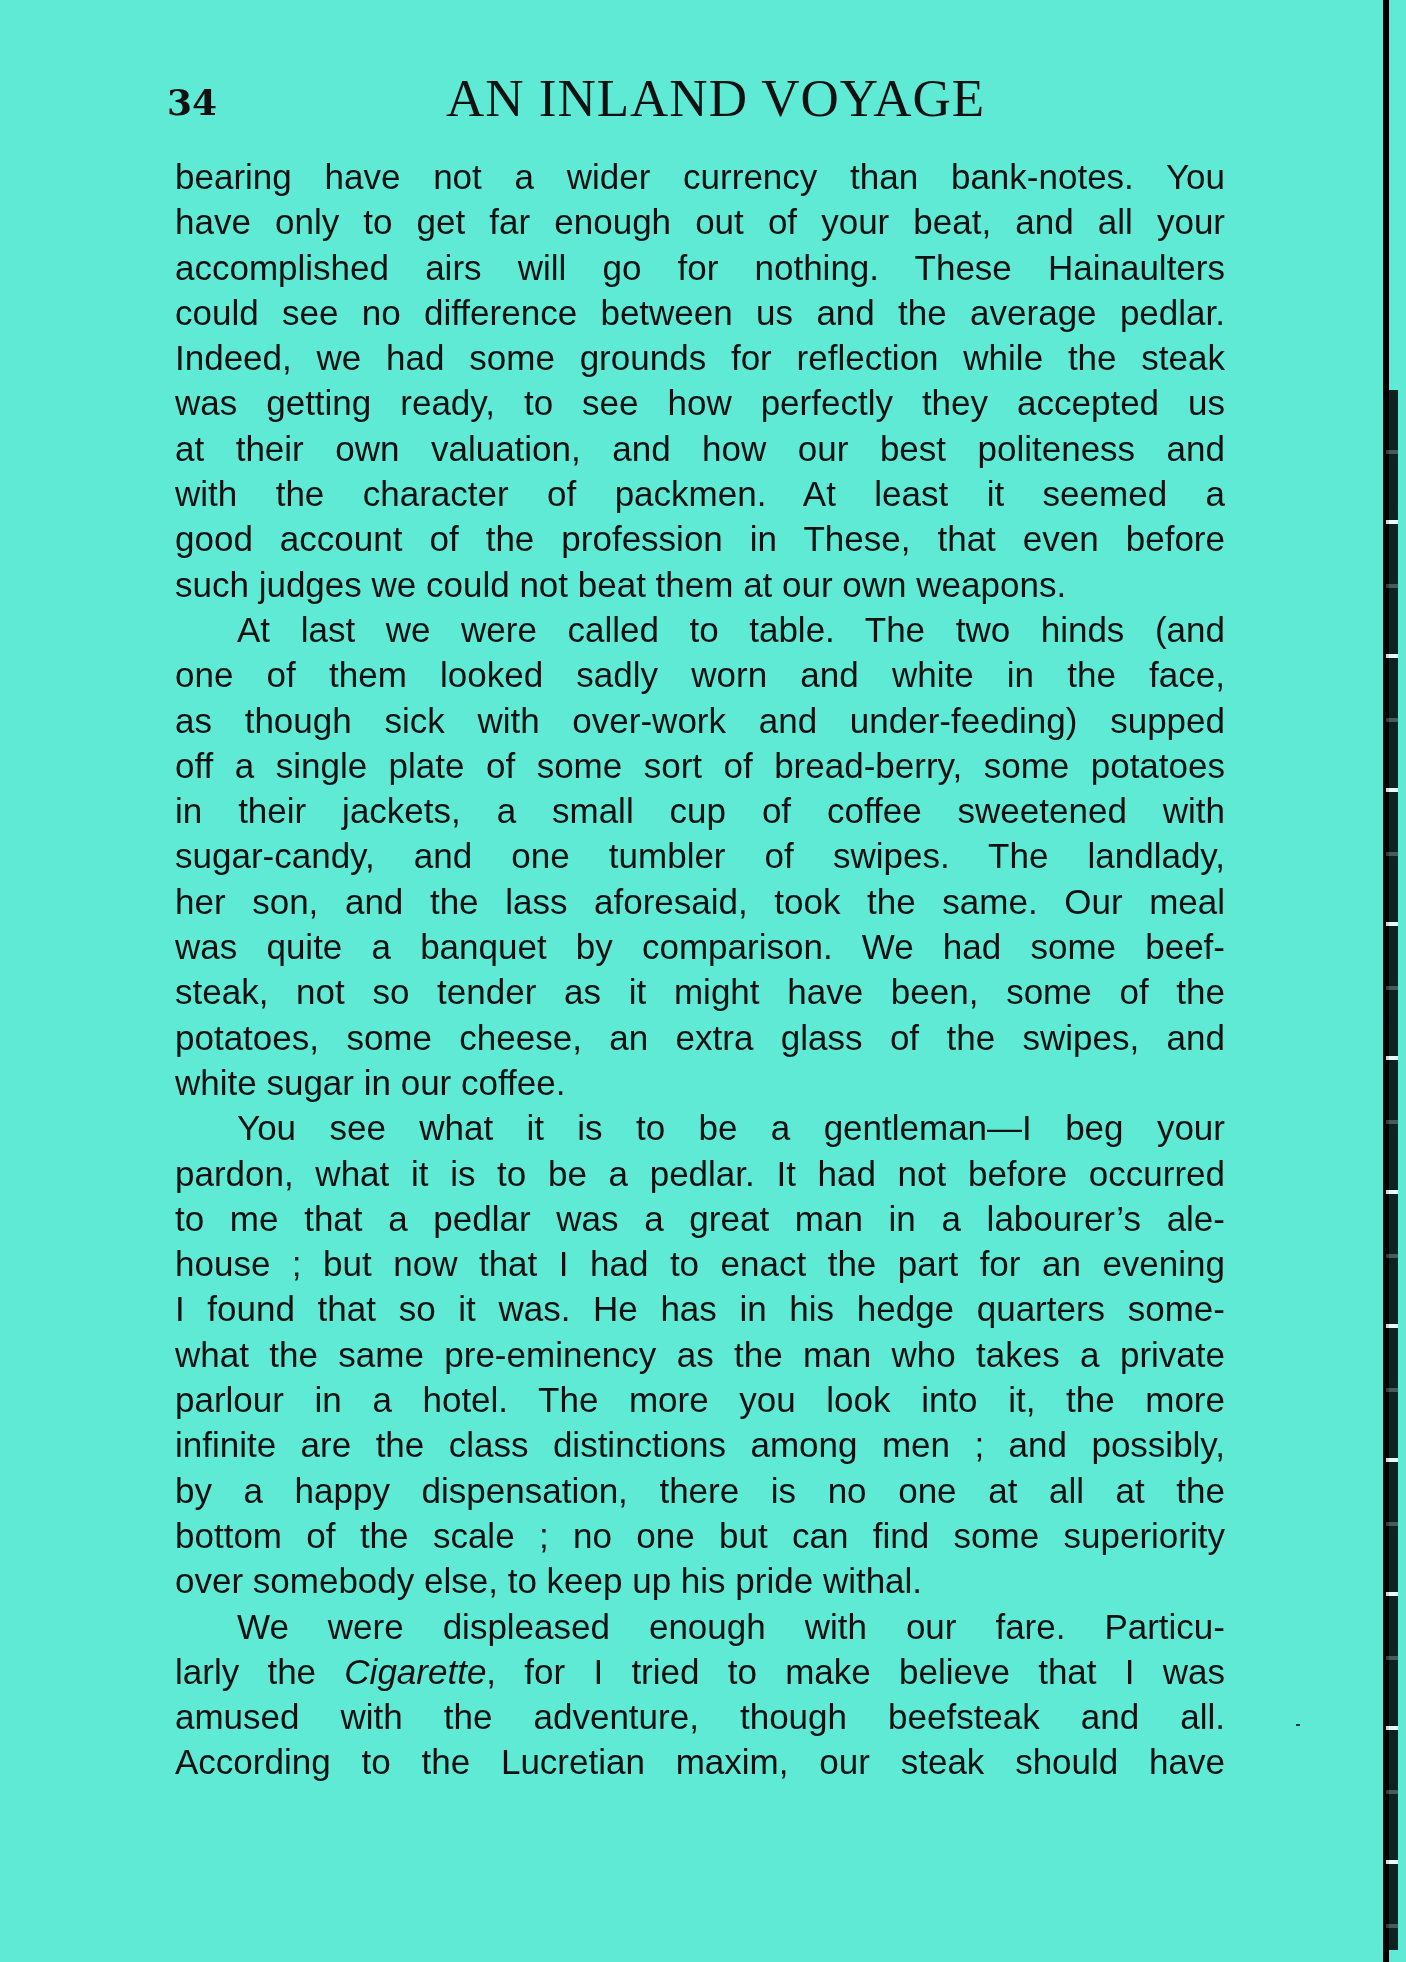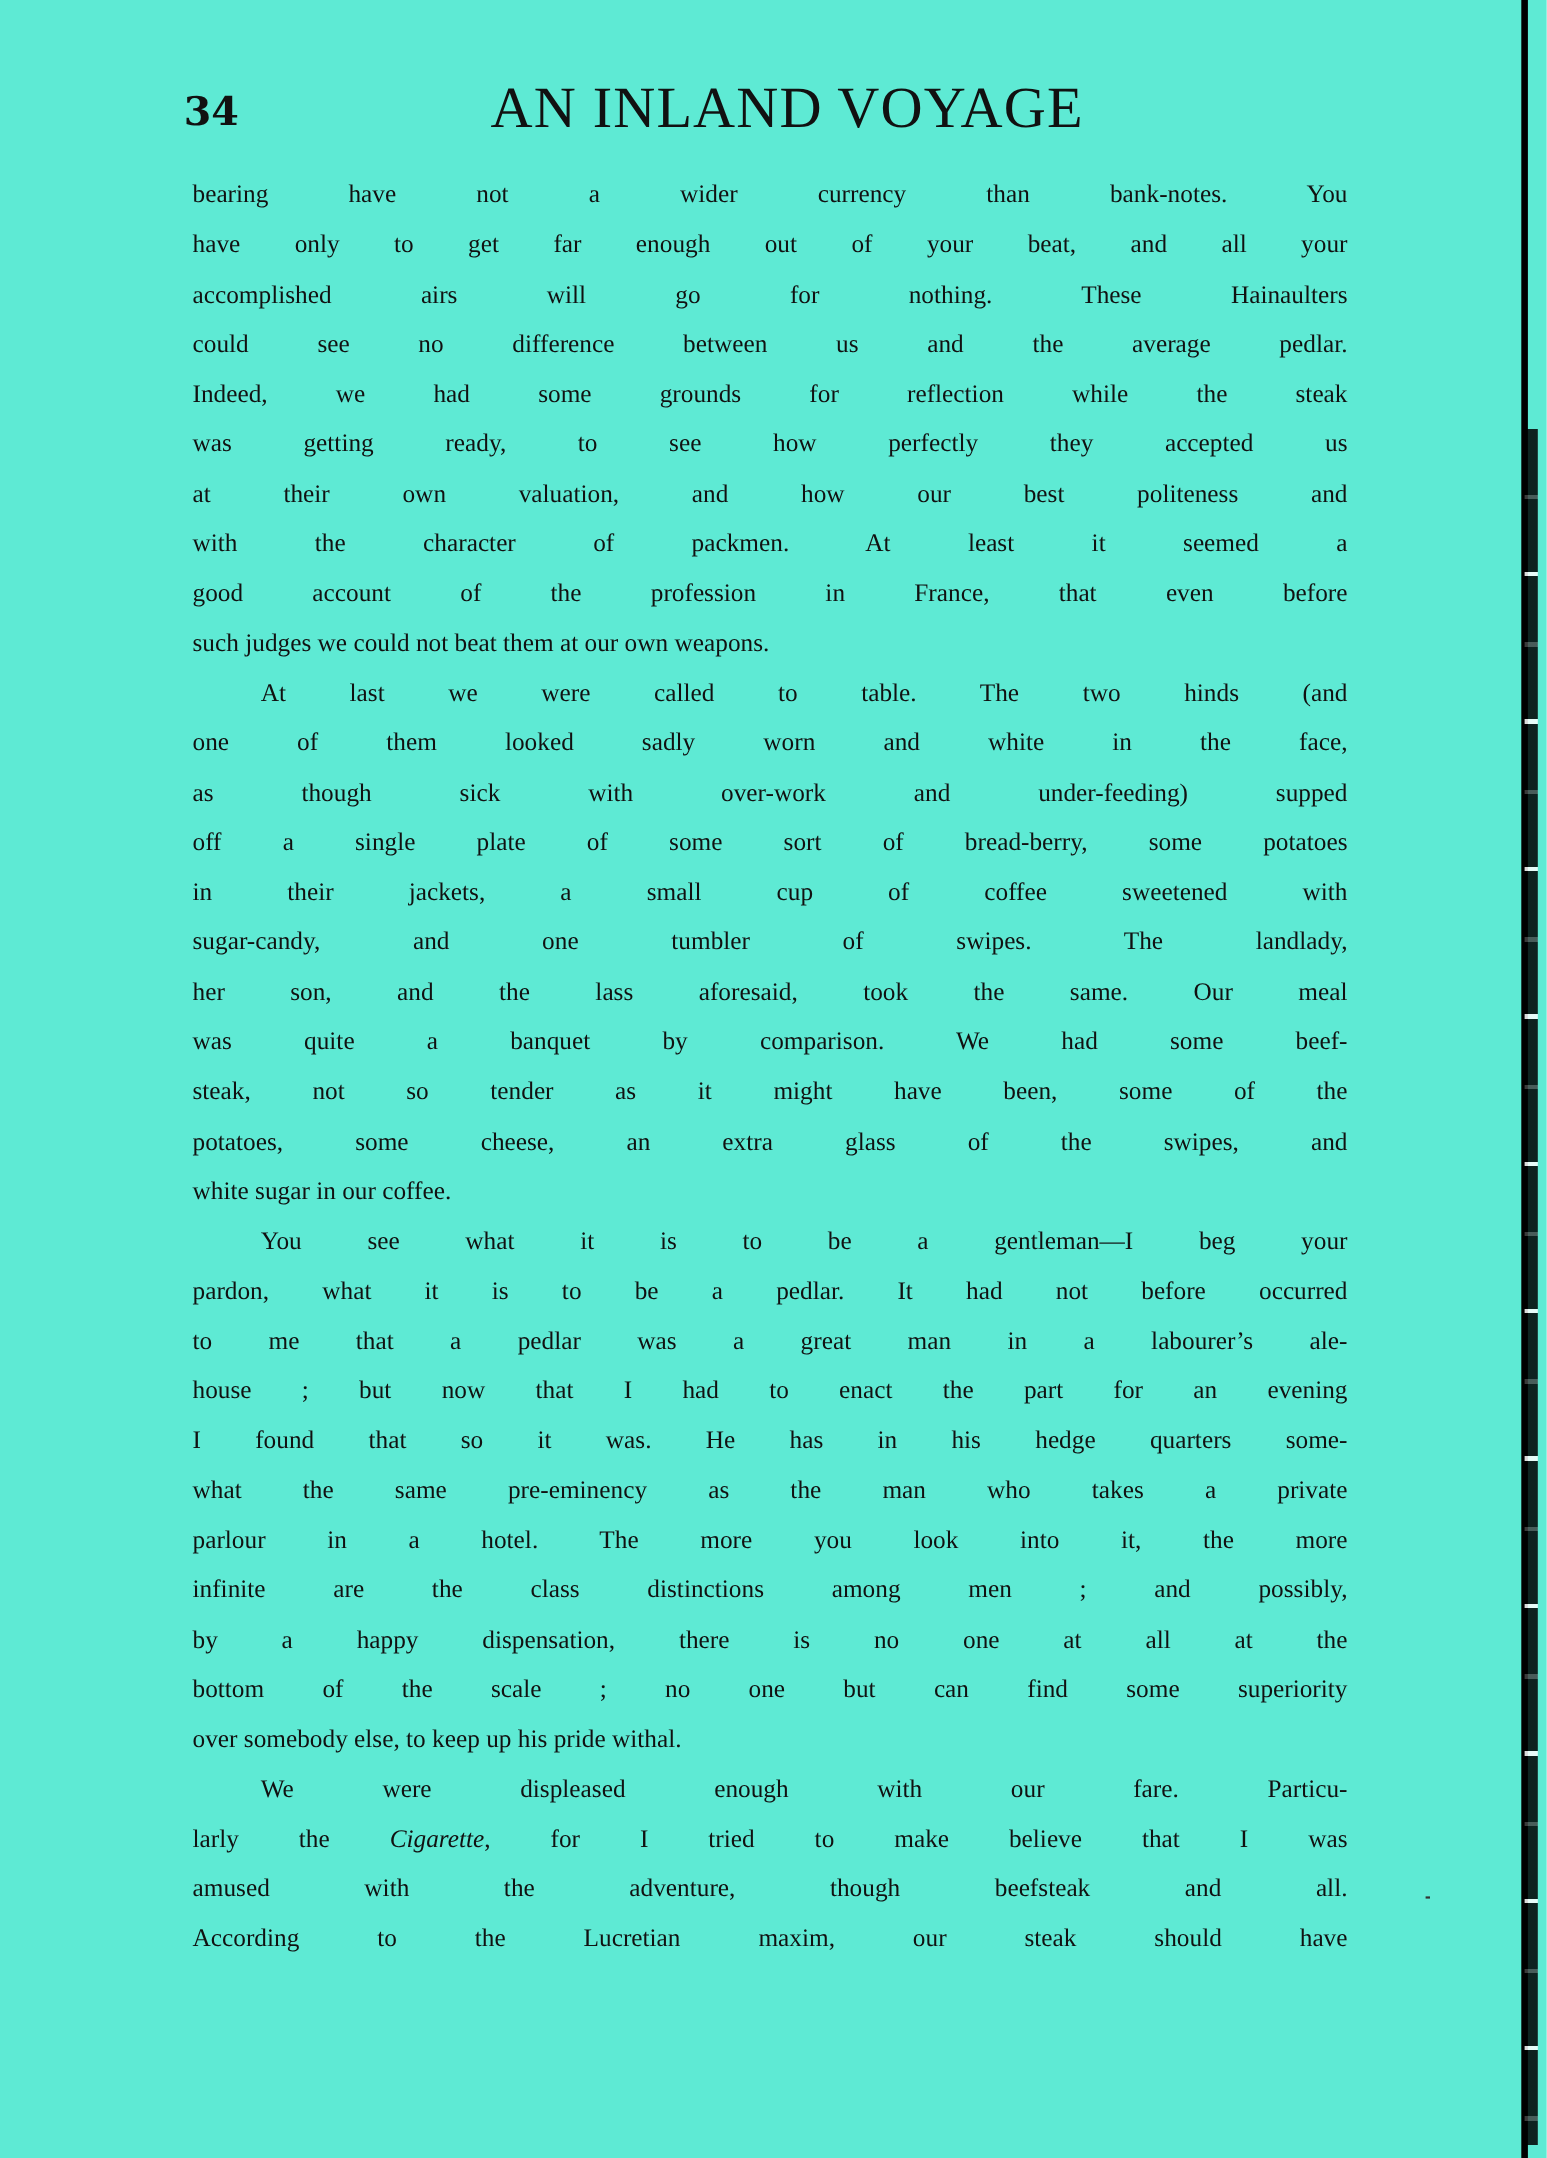--- a/index.html
+++ b/index.html
@@ -1,20 +1,20 @@
 <!DOCTYPE html>
 <html><head>
   <meta charset="utf-8">
   <style>
     html, body { margin: 0; padding: 0; background: #ffffff; }
     body { width: 1406px; height: 1962px; position: relative; overflow: hidden; }
     .page { position: absolute; left: 0; top: 0; width: 1406px; height: 1962px; background: #5eead4; color: #111111; padding-left: 42px; }
     .folio { position: absolute; left: 167px; top: 78px; font-family: "DejaVu Serif", serif; font-weight: bold; font-size: 36px; line-height: 48px; }
     .running-head { position: absolute; left: 446px; top: 72px; width: 510px; font-family: "Liberation Serif", serif; font-size: 53px; line-height: 52px; letter-spacing: 1px; white-space: nowrap; }
-    .body-text { position: absolute; left: 175px; top: 154px; width: 1050px; font-family: Liberation Serif, serif; font-size: 23px; }
+    .body-text { position: absolute; left: 175px; top: 154px; width: 1050px; font-family: Liberation Sans, sans-serif; font-size: 35px; }
     .line { display: block; height: 45.3px; line-height: 45.3px; text-align: justify; text-align-last: justify; white-space: nowrap; overflow: visible; }
     .line.last { text-align-last: left; }
     .line.indent { padding-left: 62px; }
     .line span.wrap { display: block; width: 100%; text-align: justify; text-align-last: justify; white-space: normal; }
     .line.last span.wrap { text-align-last: left; }
     em { font-style: italic; }
     .scan-edge { position: absolute; left: 1383px; top: 0; width: 6px; height: 1962px; background: #000000; }
     .scan-edge-2 { position: absolute; left: 1386px; top: 390px; width: 12px; height: 1560px; background: repeating-linear-gradient(to bottom, #000 0 60px, #444 60px 64px, #000 64px 130px, #fff 130px 134px); opacity: 0.85; }
     .speck { position: absolute; background: #333; }
   </style>
@@ -44,21 +44,21 @@
     <div class="line">
         <span class="wrap">was getting ready, to see how perfectly they accepted us</span>
       </div>
     <div class="line">
         <span class="wrap">at their own valuation, and how our best politeness and</span>
       </div>
     <div class="line">
         <span class="wrap">with the character of packmen.  At least it seemed a</span>
       </div>
     <div class="line">
-        <span class="wrap">good account of the profession in France, that even before</span>
+        <span class="wrap">good account of the profession in These, that even before</span>
       </div>
     <div class="line last">
         <span class="wrap">such judges we could not beat them at our own weapons.</span>
       </div>
 
     <div class="line indent">
         <span class="wrap">At last we were called to table.  The two hinds (and</span>
       </div>
     <div class="line">
         <span class="wrap">one of them looked sadly worn and white in the face,</span>

